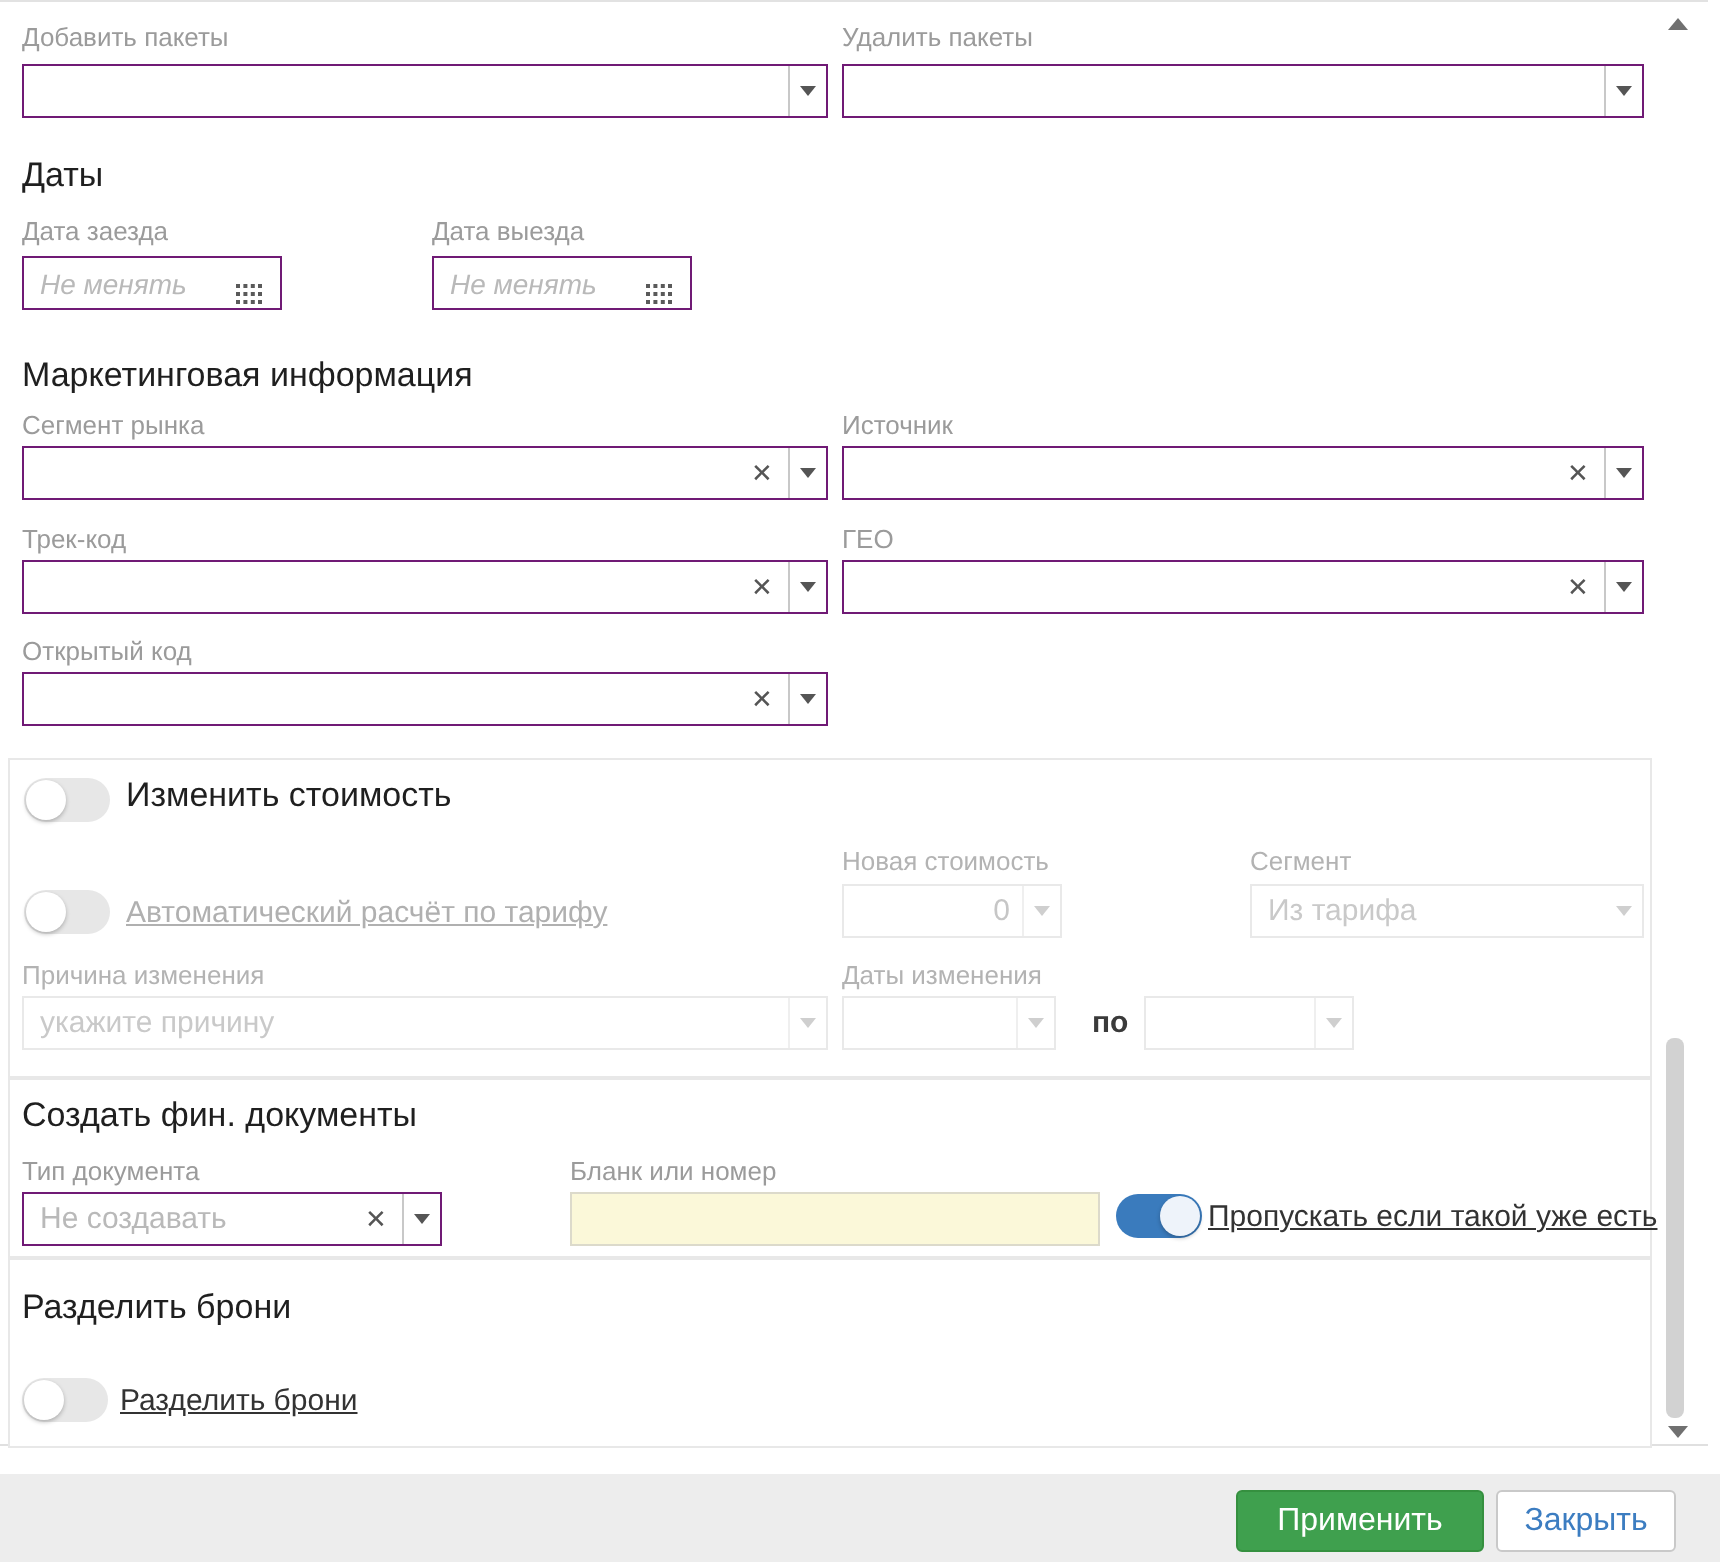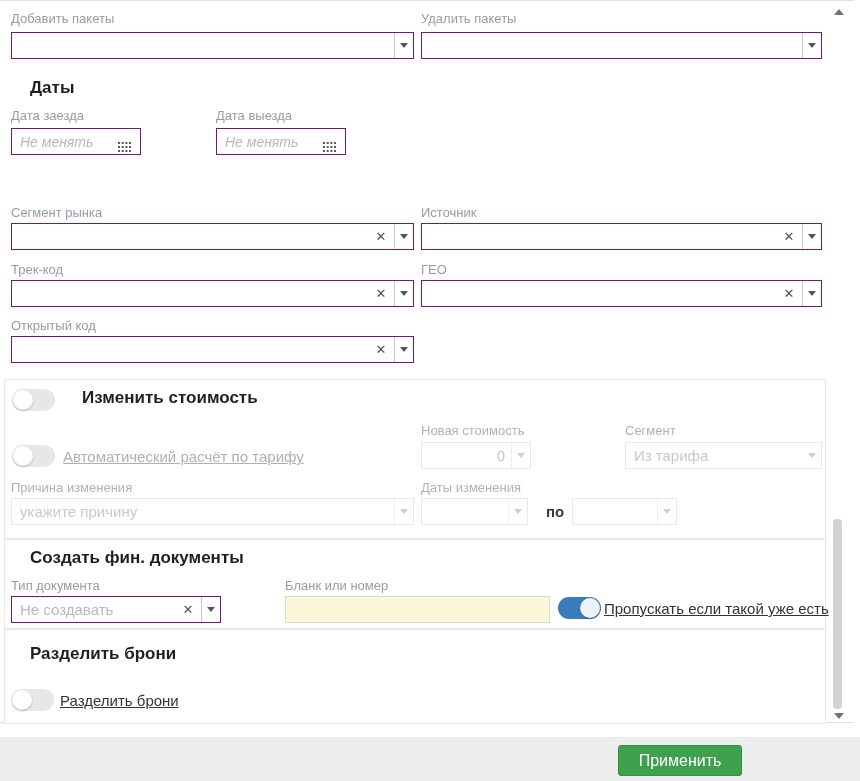--- a/index.html
+++ b/index.html
@@ -15,21 +15,21 @@
     width:860px;height:781px;position:relative;background:#fff;
     font-family:"Liberation Sans","DejaVu Sans",sans-serif;color:#333;overflow:hidden;
   }
   .scroll-area{
     position:absolute;left:0;top:0;width:854px;height:723px;
     border-top:1px solid #e2e2e2;border-bottom:1px solid #e0e0e0;background:#fff;
   }
   .content{position:absolute;left:0;top:0;width:854px;height:723px;}
   .lbl{position:absolute;font-size:13px;color:#9b9b9b;line-height:16px;white-space:nowrap;}
   .lbl.dim{color:#b3b3b3;}
-  .h{position:absolute;font-size:17px;font-weight:bold;color:#1f1f1f;line-height:20px;white-space:nowrap;margin-left:19px;}
+  .h{position:absolute;font-size:17px;font-weight:normal;color:#1f1f1f;line-height:20px;white-space:nowrap;}
   
   .gbox{position:absolute;left:4px;width:822px;border:1px solid #e8e8e8;background:#fff;}
   
   .fld{position:absolute;height:27px;border:1px solid #701a75;background:#fff;display:flex;align-items:flex-end;}
   .fld input{border:0;outline:0;background:transparent;flex:1 1 auto;min-width:0;height:100%;
     font-family:inherit;font-size:15px;color:#555;padding:0 8px;}
   .fld input::placeholder{color:#b9b9b9;opacity:1;}
   .fld .clear{flex:0 0 26px;text-align:center;color:#555;font-size:13px;line-height:25px;cursor:pointer;}
   .fld .dd{flex:0 0 19px;height:100%;border-left:1px solid #c8c8c8;display:flex;align-items:center;justify-content:center;cursor:pointer;}
   .caret{width:0;height:0;border-left:4px solid transparent;border-right:4px solid transparent;border-top:5px solid #555;}
@@ -125,20 +125,21 @@
               <rect x="11" y="4" width="2" height="2"></rect>
           <rect x="0" y="8" width="2" height="2"></rect>
               <rect x="3.7" y="8" width="2" height="2"></rect>
               <rect x="7.4" y="8" width="2" height="2"></rect>
               <rect x="11" y="8" width="2" height="2"></rect>
         </g>
           </svg>
       </span>
     </div>
 
+    <div class="h" style="left:11px;top:177px">Маркетинговая информация</div>
 
     <div class="lbl" style="left:11px;top:204px">Сегмент рынка</div>
     <div class="fld" style="left:11px;top:222px;width:403px">
       <input style="">
       <span class="clear">✕</span>
       <span class="dd">
           <i class="caret"></i>
         </span>
     </div>
     <div class="lbl" style="left:421px;top:204px">Источник</div>
@@ -253,13 +254,14 @@
     <div class="tlbl" style="left:60px;top:691px">Разделить брони</div>
   </div>
 
   <i class="sb-arrow sb-up"></i>
   <div class="sb-thumb"></div>
   <i class="sb-arrow sb-down"></i>
 </div>
 
 <div class="footer">
   <button class="btn apply">Применить</button>
+  <button class="btn close">Закрыть</button>
 </div>
 
 </body></html>

